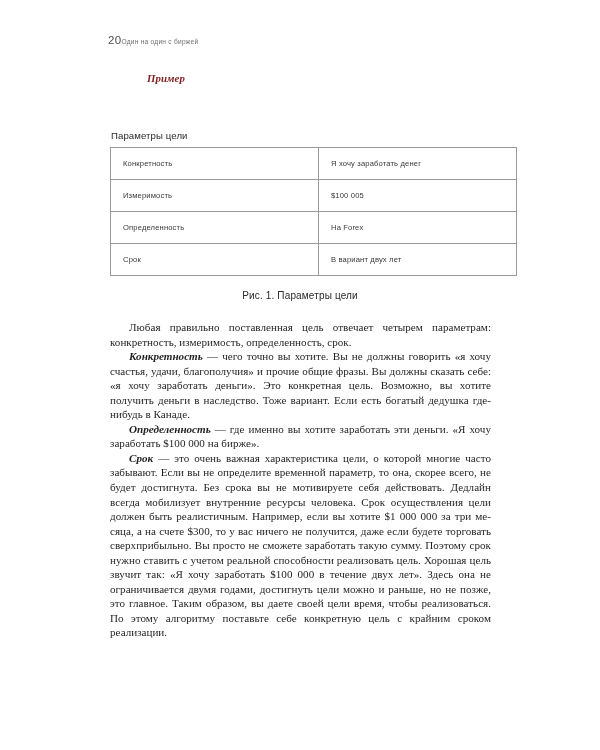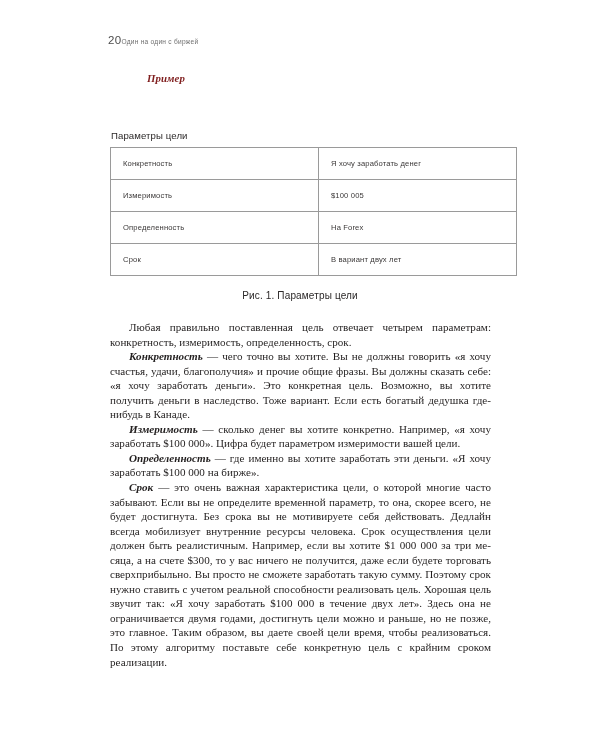--- a/index.html
+++ b/index.html
@@ -188,23 +188,20 @@
   <div class="fig-caption">Рис. 1. Параметры цели</div>
 
   <div class="body-copy">
     <p class="indent">
       <span class="lead"></span><span>Любая правильно поставленная цель отвечает четырем параметрам: конкретность, измеримость, определенность, срок.</span>
     </p>
     <p class="indent">
       <span class="lead">Конкретность</span><span> — чего точно вы хотите. Вы не должны говорить «я хочу счастья, удачи, благополучия» и прочие общие фразы. Вы должны сказать себе: «я хочу заработать деньги». Это конкретная цель. Возможно, вы хотите получить деньги в наследство. Тоже вариант. Если есть богатый дедушка где-нибудь в Канаде.</span>
     </p>
     <p class="indent">
-      <span class="lead">Измеримость</span><span> — сколько денег вы хотите конкретно. Например, «я хочу зара­ботать $100 000». Цифра будет параметром измеримости вашей цели.</span>
-    </p>
-    <p class="indent">
       <span class="lead">Определенность</span><span> — где именно вы хотите заработать эти деньги. «Я хочу заработать $100 000 на бирже».</span>
     </p>
     <p class="indent">
       <span class="lead">Срок</span><span> — это очень важная характеристика цели, о которой многие часто забывают. Если вы не определите временной параметр, то она, скорее всего, не будет достигнута. Без срока вы не мотивируете себя действовать. Дедлайн всегда мобилизует внутренние ресурсы человека. Срок осуществления цели должен быть реалистичным. Например, если вы хотите $1 000 000 за три ме­сяца, а на счете $300, то у вас ничего не получится, даже если будете торго­вать сверхприбыльно. Вы просто не сможете заработать такую сумму. Поэтому срок нужно ставить с учетом реальной способности реализовать цель. Хоро­шая цель звучит так: «Я хочу заработать $100 000 в течение двух лет». Здесь она не ограничивается двумя годами, достигнуть цели можно и раньше, но не позже, это главное. Таким образом, вы даете своей цели время, чтобы реали­зоваться. По этому алгоритму поставьте себе конкретную цель с крайним сро­ком реализации.</span>
     </p>
   </div>
 
 </div>
 
 </body></html>

